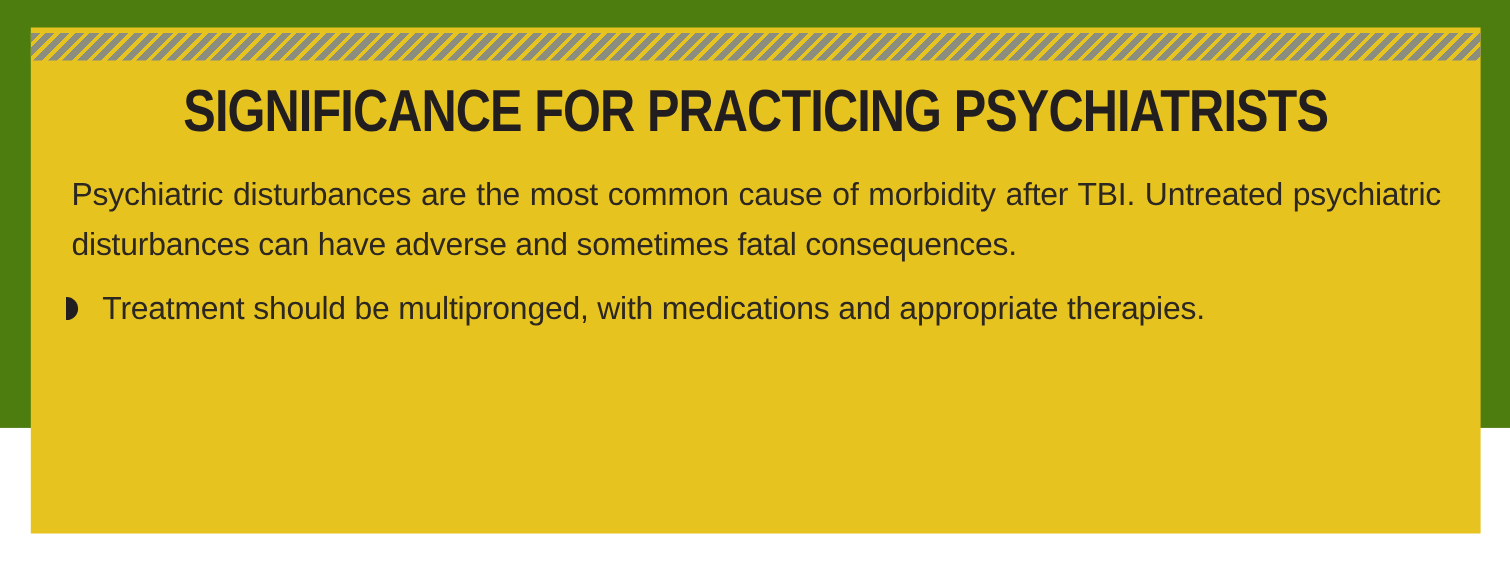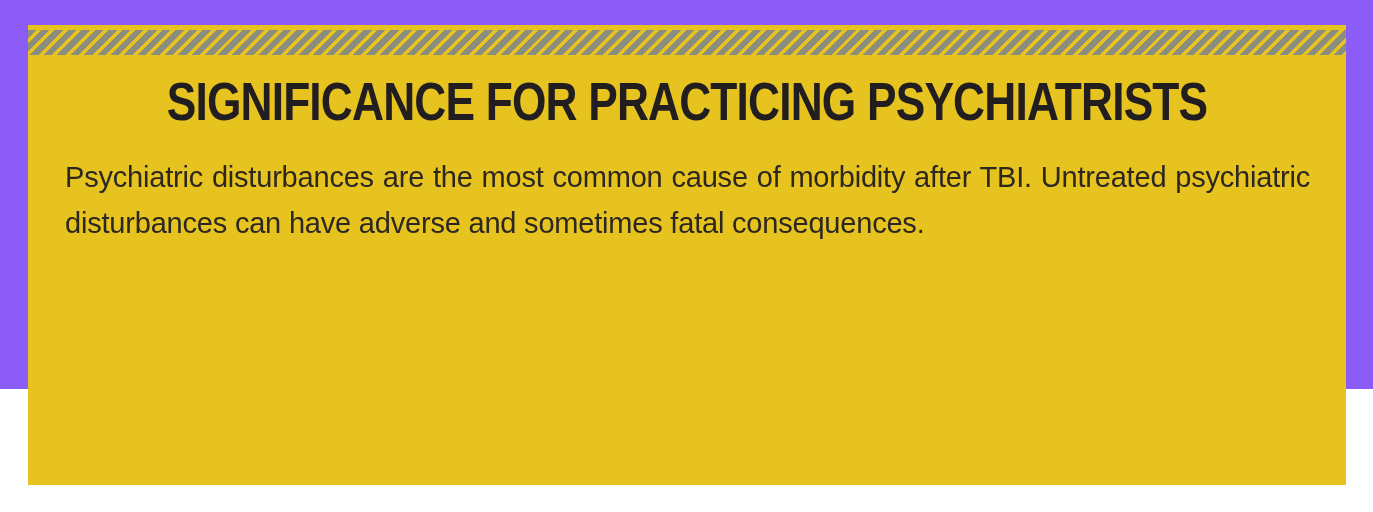--- a/index.html
+++ b/index.html
@@ -8,21 +8,21 @@
     background: #ffffff;
     width: 1373px;
     height: 512px;
     overflow: hidden;
     font-family: "Liberation Sans", sans-serif;
   }
   .stage {
     position: relative;
     width: 1373px;
     height: 389px;
-    background: #8b5cf6;
+    background: #4d7c0f;
   }
   .callout {
     position: absolute;
     left: 28px;
     top: 25px;
     width: 1318px;
     height: 460px;
     background: var(--yellow, #e7c320);
     box-sizing: border-box;
   }
@@ -84,14 +84,18 @@
   }
 </style>
 </head>
 <body>
 
 <div class="stage">
   <div class="callout">
     <div class="hatch"></div>
     <h1 class="title">SIGNIFICANCE FOR PRACTICING PSYCHIATRISTS</h1>
     <p class="intro">Psychiatric disturbances are the most common cause of morbidity after TBI. Untreated psychiatric disturbances can have adverse and sometimes fatal consequences.</p>
+    <div class="bullet">
+      <span class="marker"></span>
+      <p>Treatment should be multipronged, with medications and appropriate therapies.</p>
+    </div>
   </div>
 </div>
 
 </body></html>

